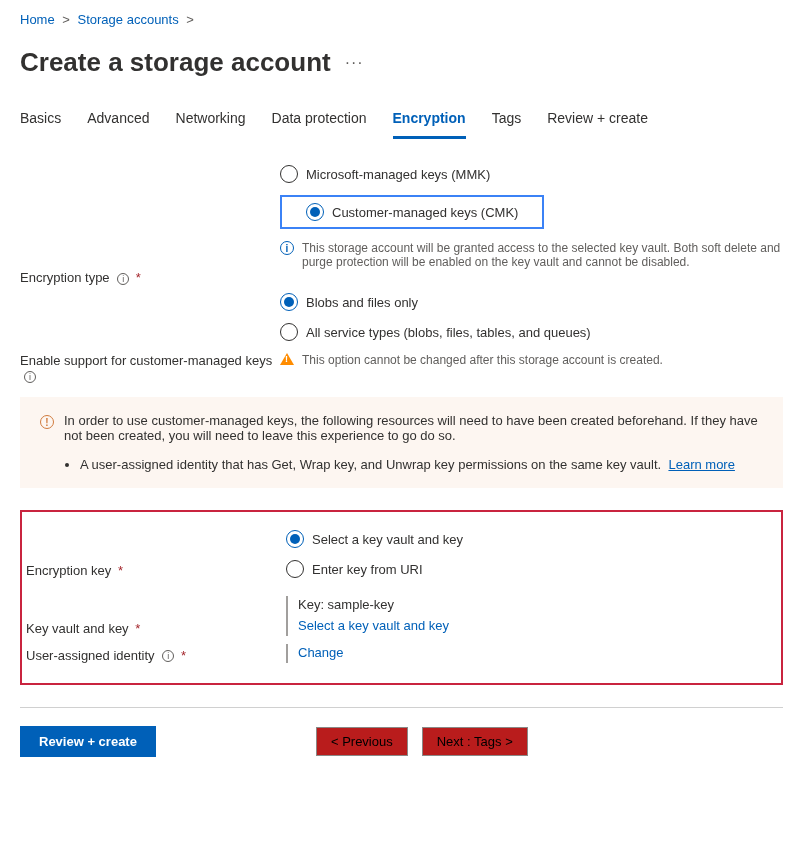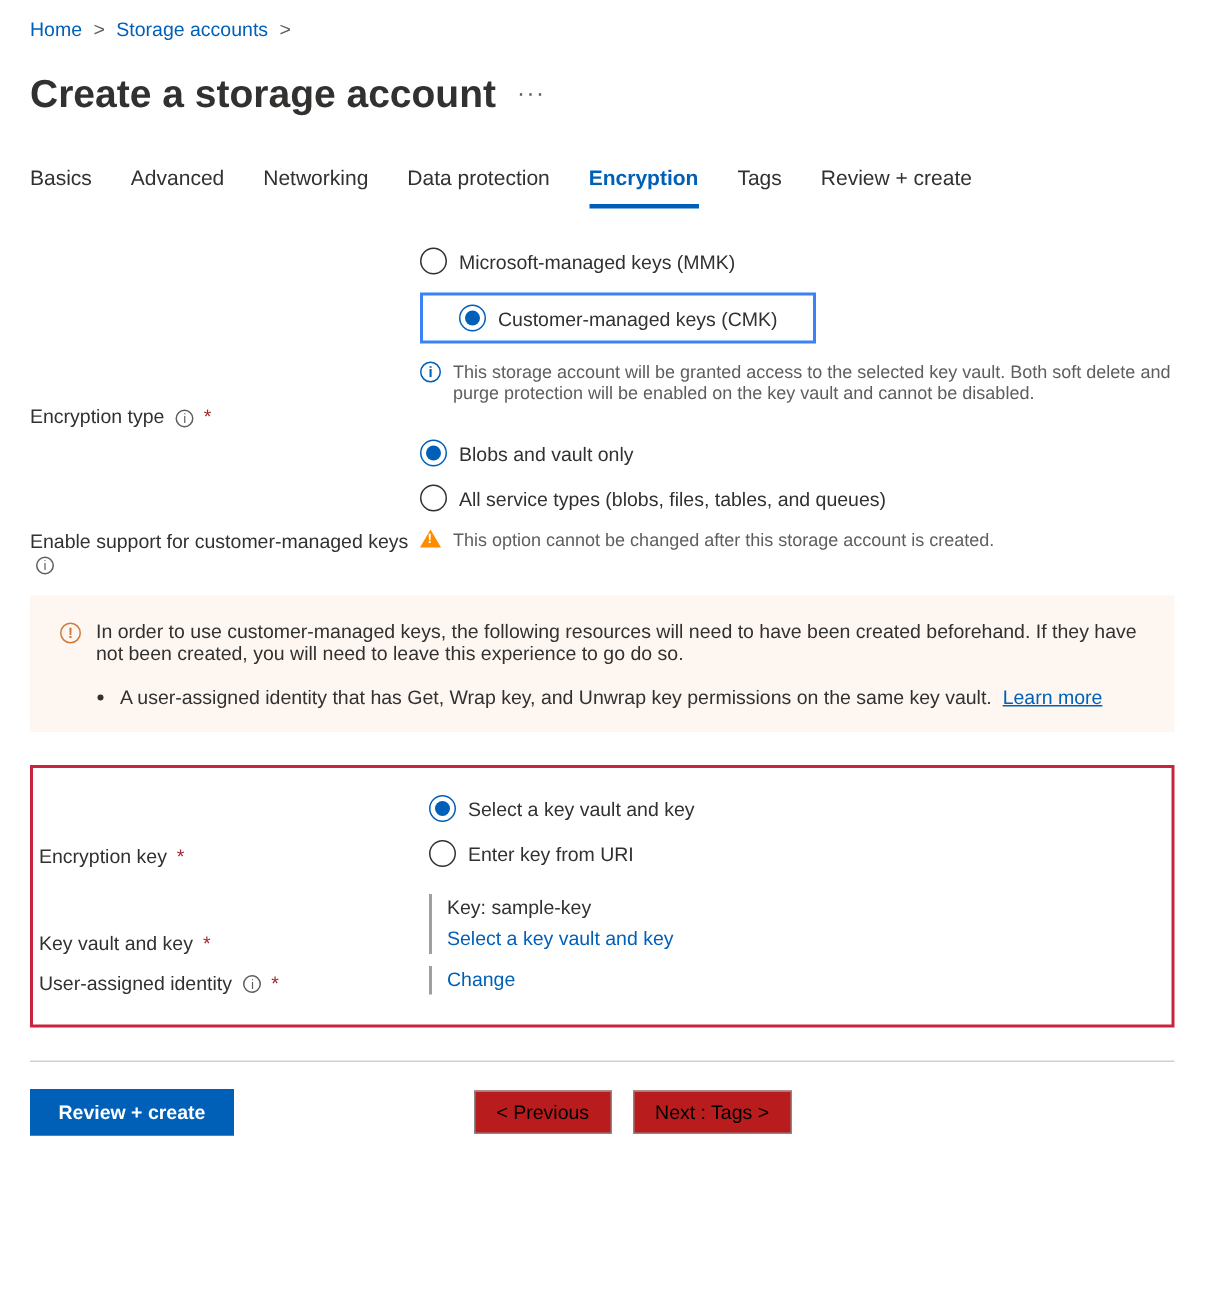--- a/index.html
+++ b/index.html
@@ -108,21 +108,21 @@
 </div>
 
 <div class="form-row">
   <div class="form-label">
     <span>Enable support for customer-managed keys</span>
     <span class="info-icon">i</span>
   </div>
   <div class="form-control">
     <div class="radio-row">
       <div class="radio checked"></div>
-      <span>Blobs and vault only</span>
+      <span>Blobs and files only</span>
     </div>
     <div class="radio-row">
       <div class="radio"></div>
       <span>All service types (blobs, files, tables, and queues)</span>
     </div>
     <div class="info-line">
       <div class="icon-warn"></div>
       <span>This option cannot be changed after this storage account is created.</span>
     </div>
   </div>

